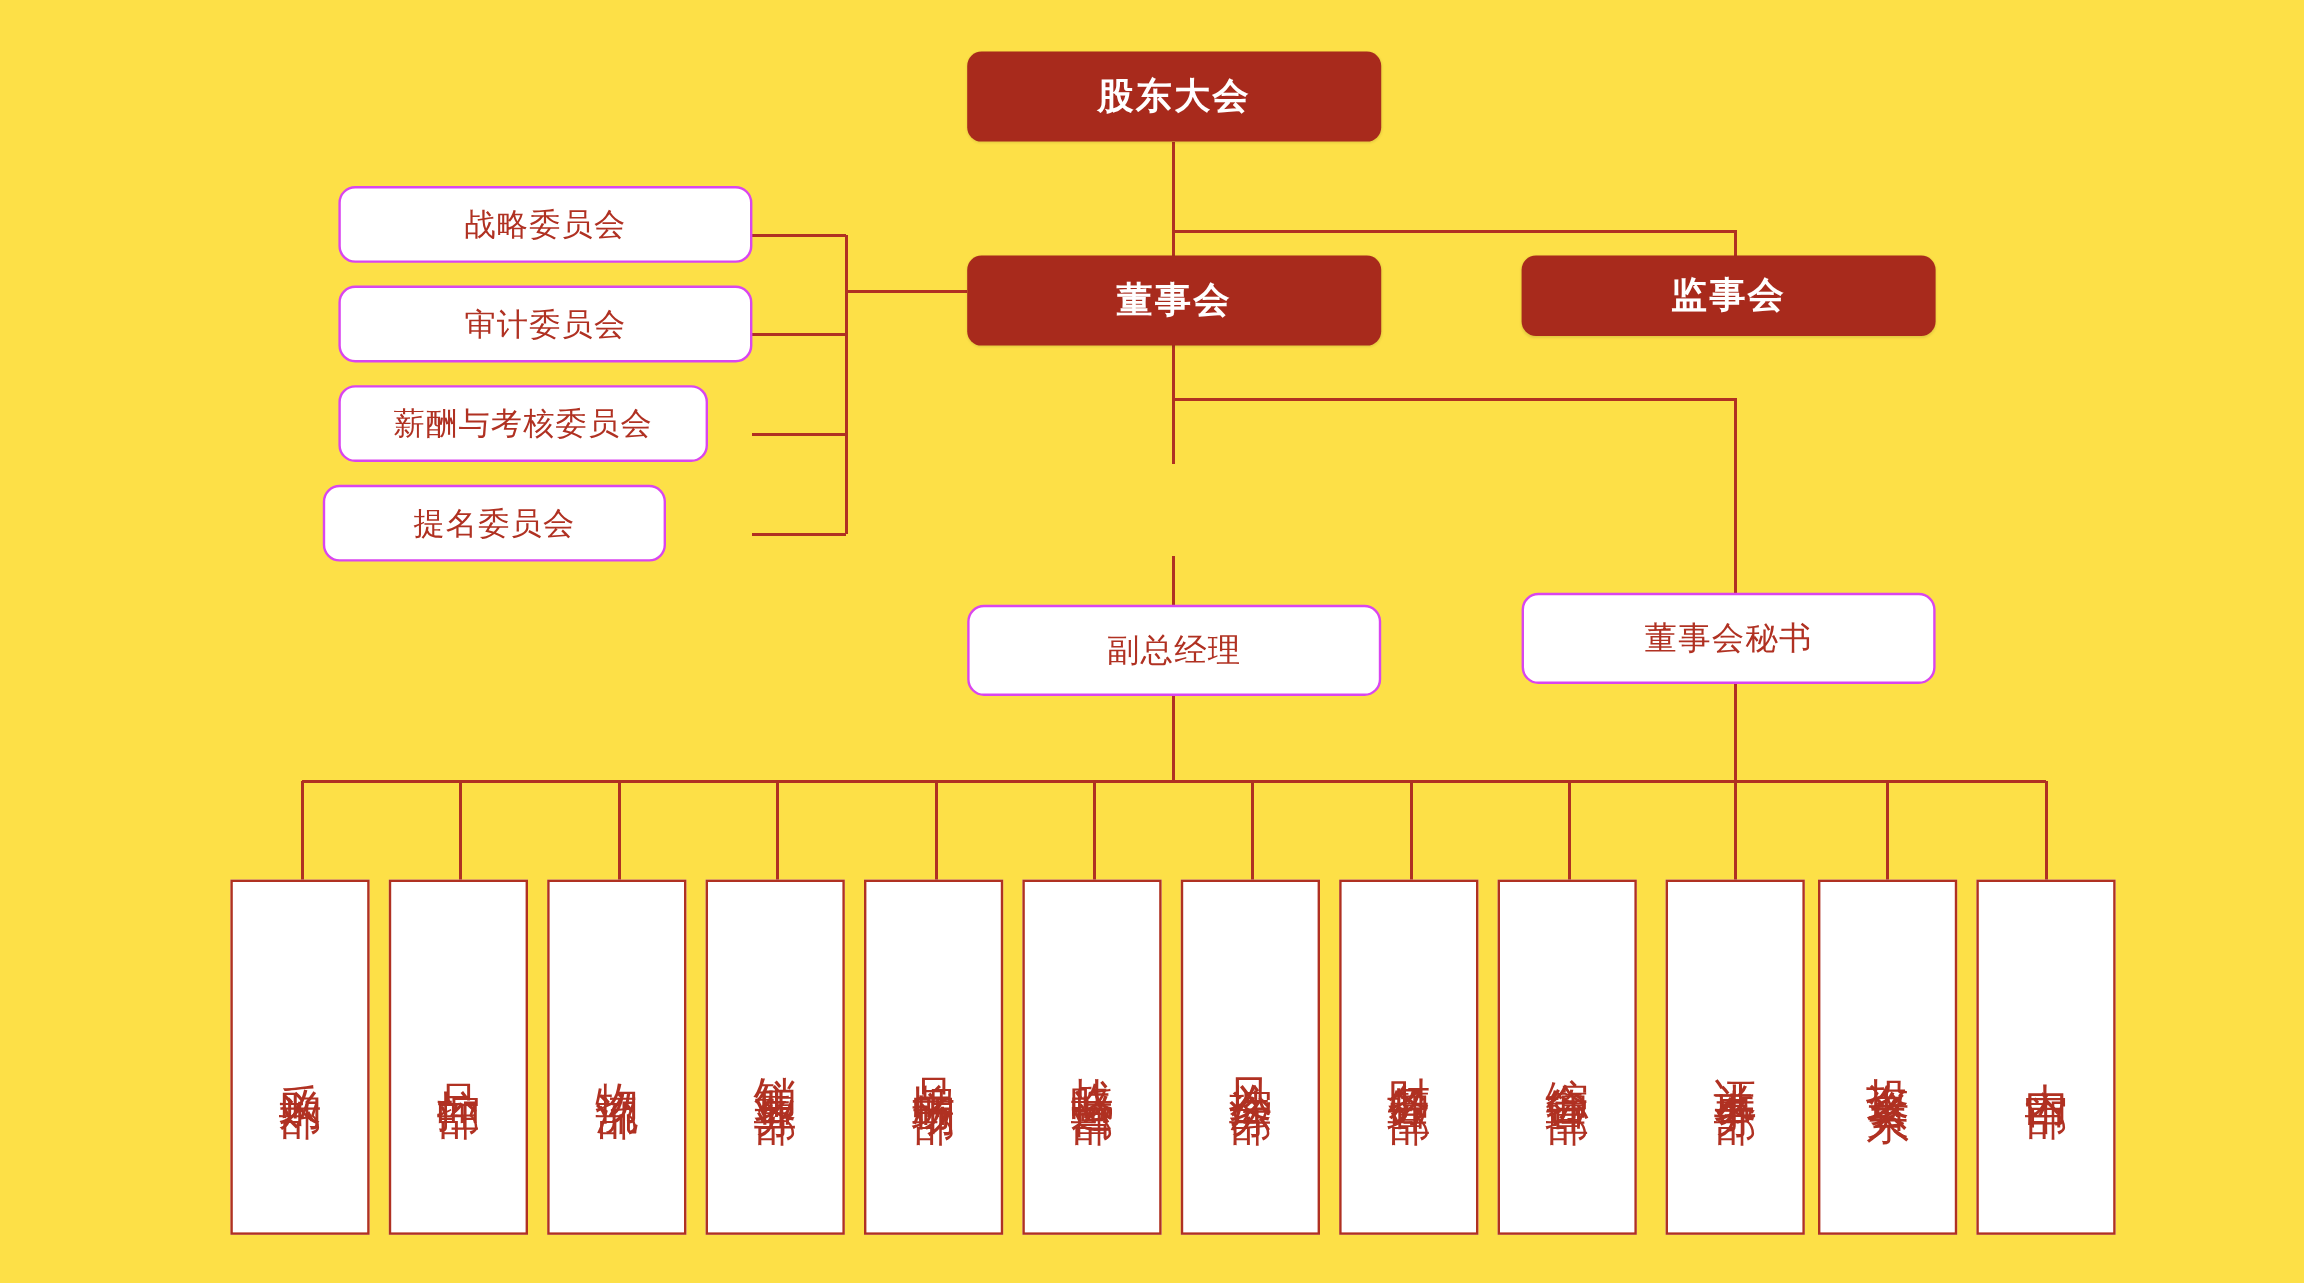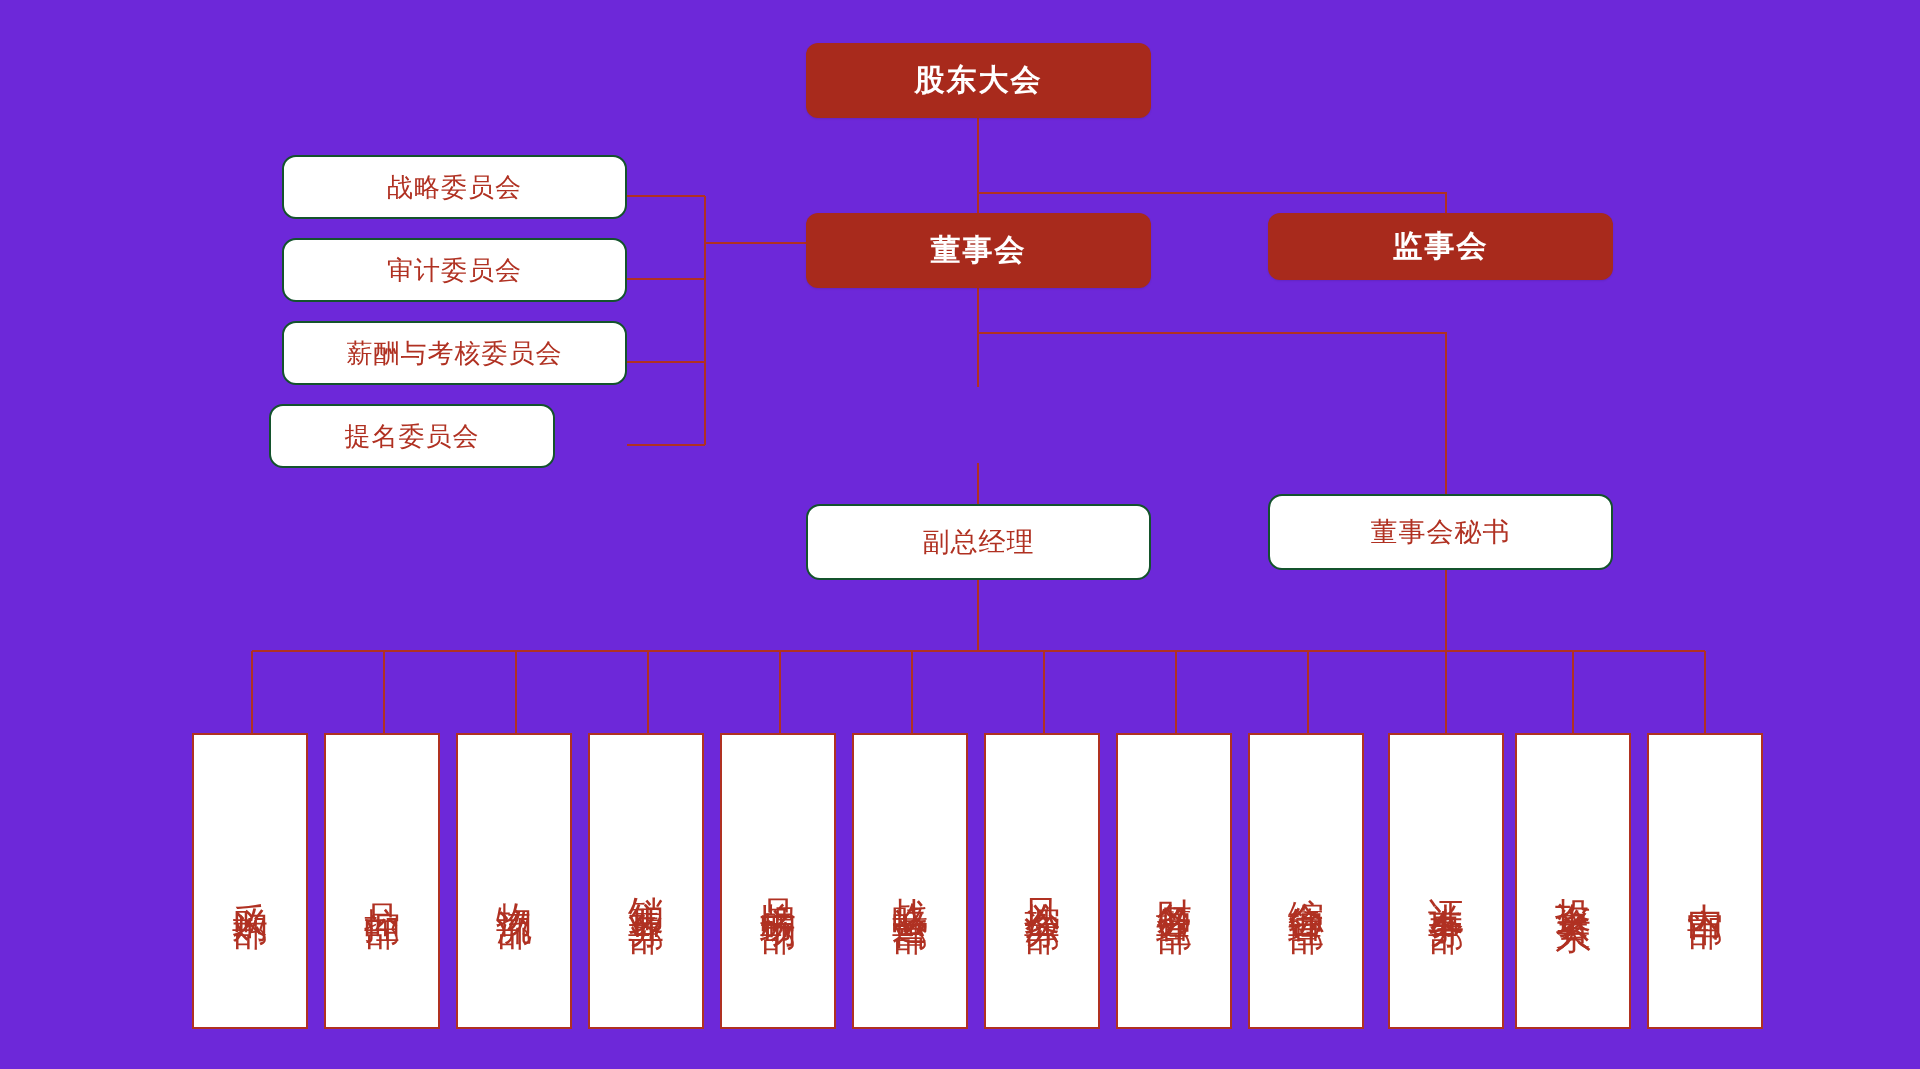--- a/index.html
+++ b/index.html
@@ -7,21 +7,21 @@
     padding: 0;
     background: #ffffff;
   }
   body {
     font-family: "Liberation Sans", "DejaVu Sans", sans-serif;
   }
   #canvas {
     position: relative;
     width: 1920px;
     height: 1069px;
-    background: #6d28d9;
+    background: #fde047;
     overflow: hidden;
   }
   #wires {
     position: absolute;
     left: 0;
     top: 0;
     width: 1920px;
     height: 1069px;
     pointer-events: none;
   }
@@ -40,21 +40,21 @@
     border-radius: 12px;
     font-weight: bold;
     font-size: 30px;
     letter-spacing: 2px;
     box-shadow: 0 1px 2px rgba(0,0,0,0.10);
   }
   
   .node.outlined {
     background: #ffffff;
     color: #B03122;
-    border: 2px solid #14532d;
+    border: 2px solid #d946ef;
     border-radius: 14px;
     font-size: 27px;
     letter-spacing: 1px;
     font-weight: normal;
   }
   
   .node.committee {
     font-size: 26px;
   }
   
@@ -134,21 +134,21 @@
   </div>
 
   <div class="node outlined committee" style="left:282px; top:155px; width:345px; height:64px;">
     <span>战略委员会</span>
   </div>
 
   <div class="node outlined committee" style="left:282px; top:238px; width:345px; height:64px;">
     <span>审计委员会</span>
   </div>
 
-  <div class="node outlined committee" style="left:282px; top:321px; width:345px; height:64px;">
+  <div class="node outlined committee" style="left:282px; top:321px; width:308px; height:64px;">
     <span>薪酬与考核委员会</span>
   </div>
 
   <div class="node outlined committee" style="left:269px; top:404px; width:286px; height:64px;">
     <span>提名委员会</span>
   </div>
 
 
   <div class="node outlined" style="left:806px; top:504px; width:345px; height:76px;">
     <span>副总经理</span>

